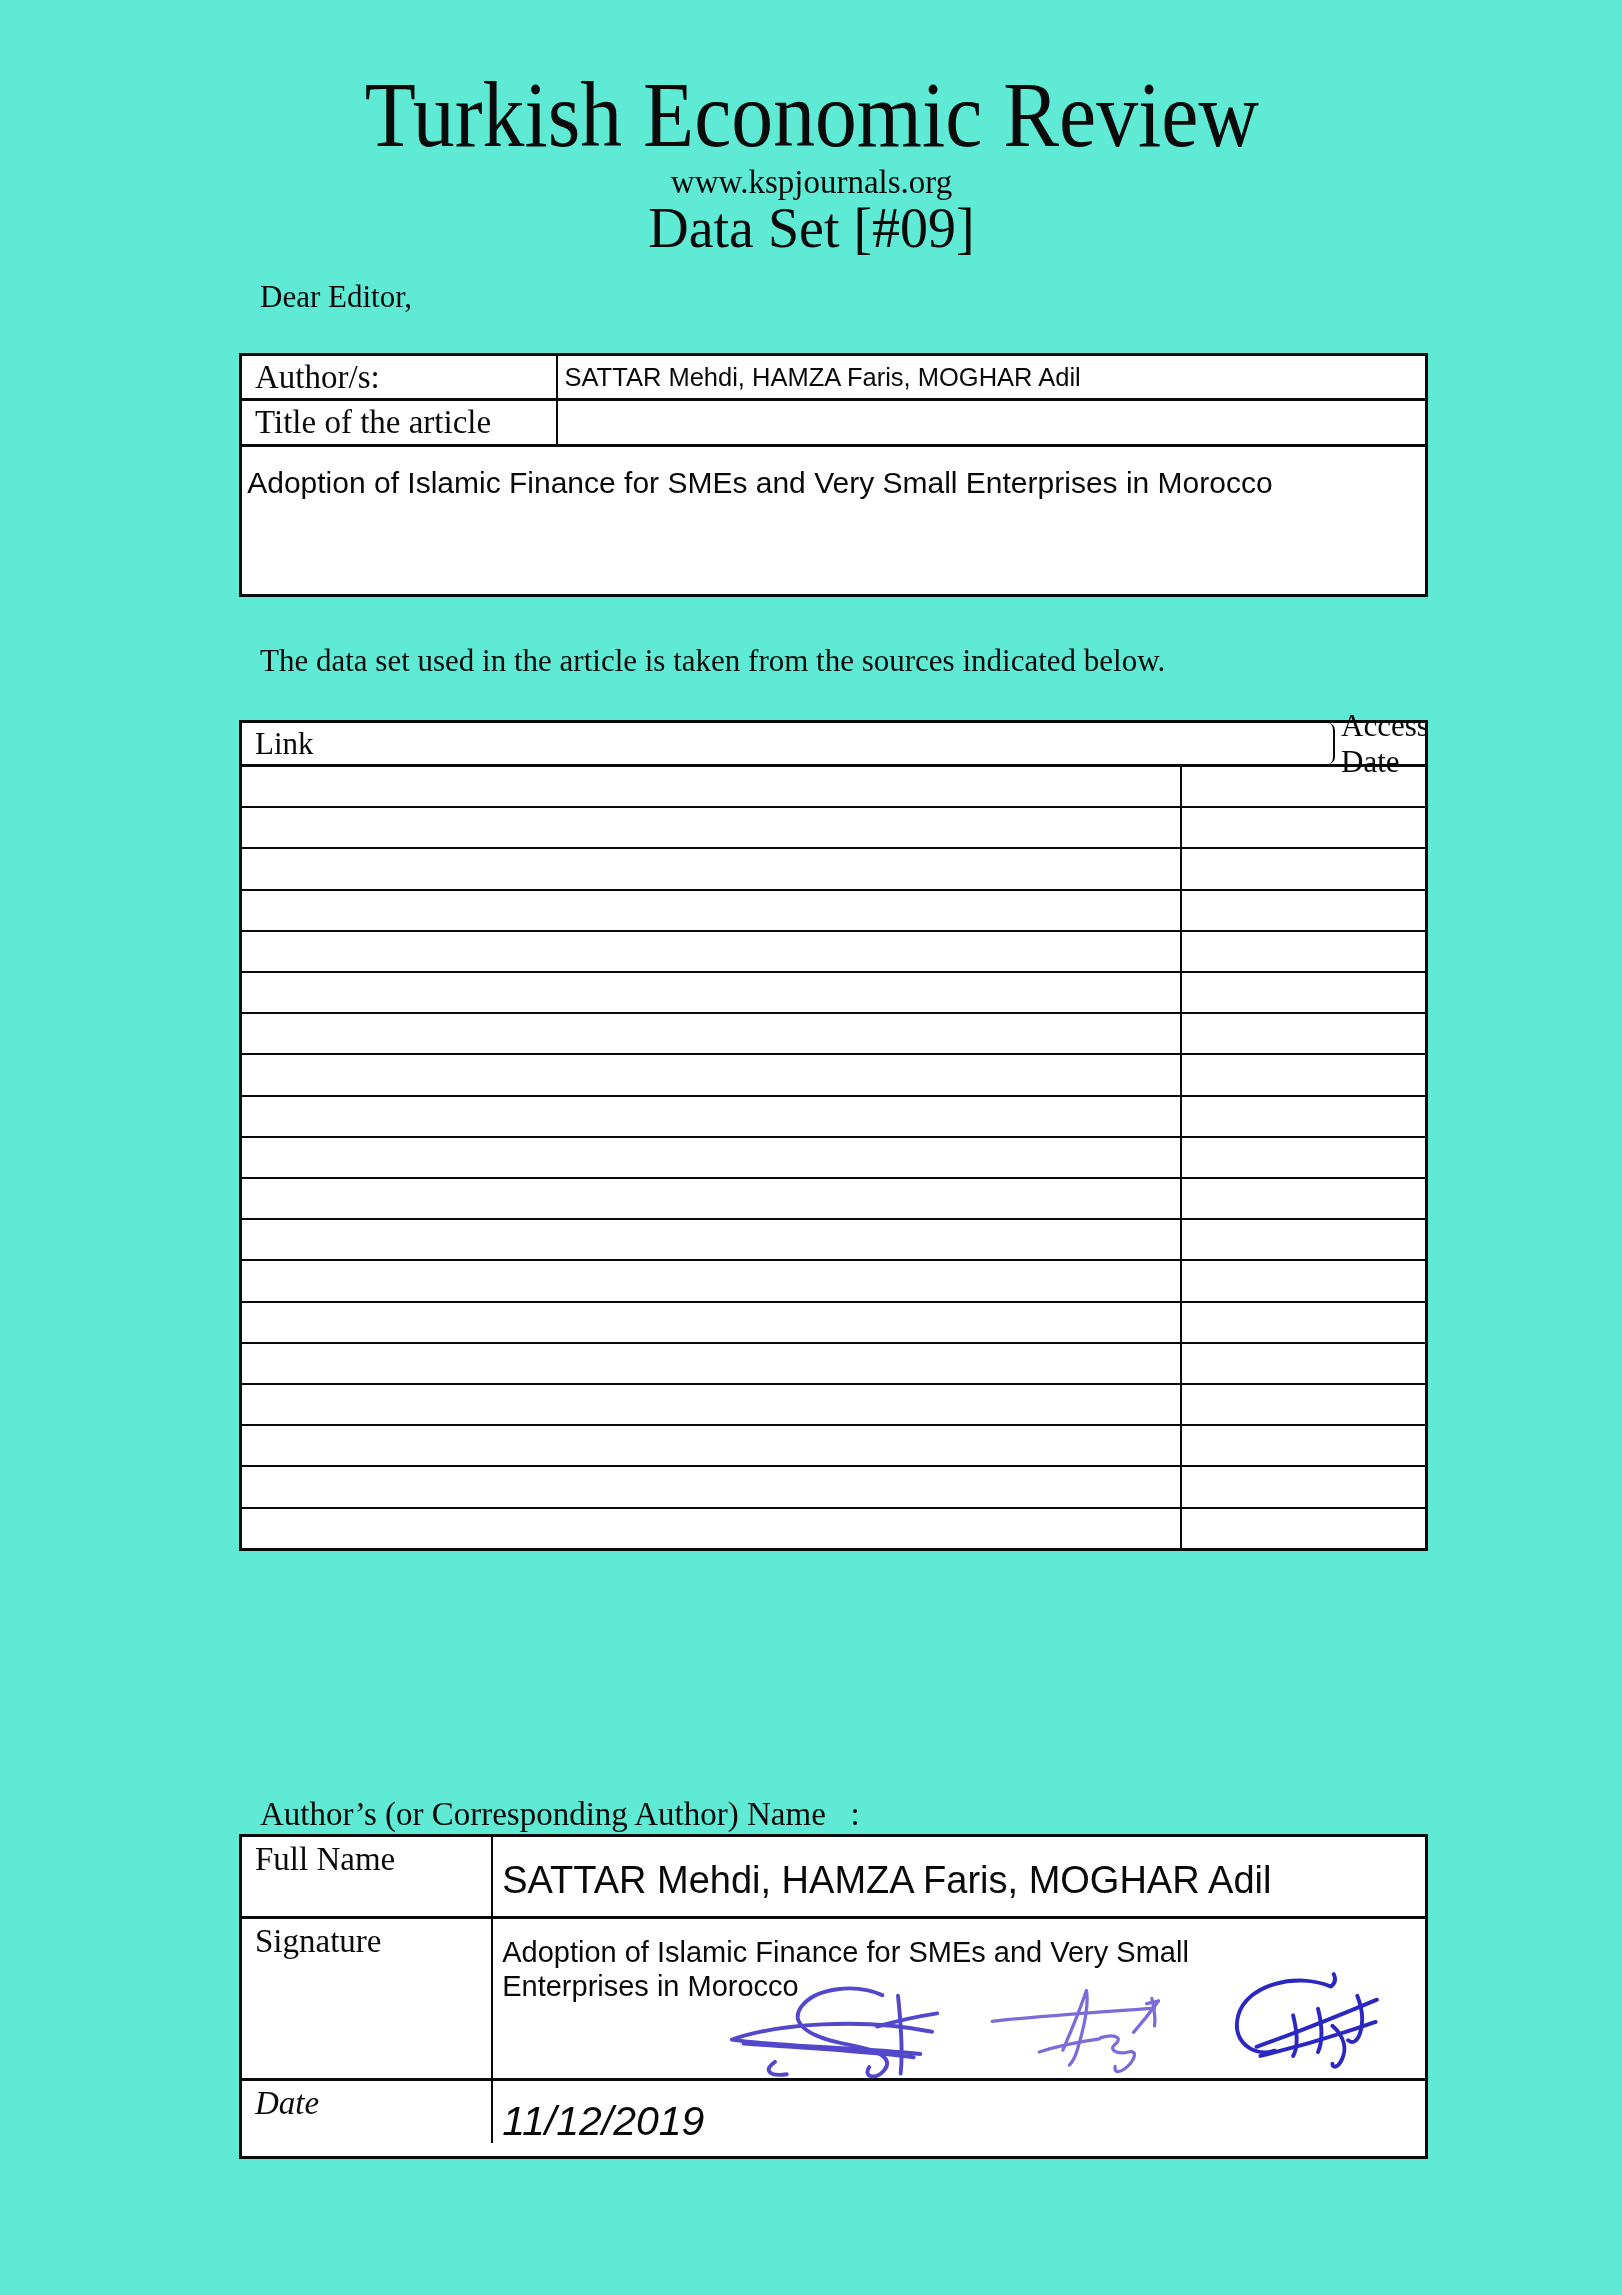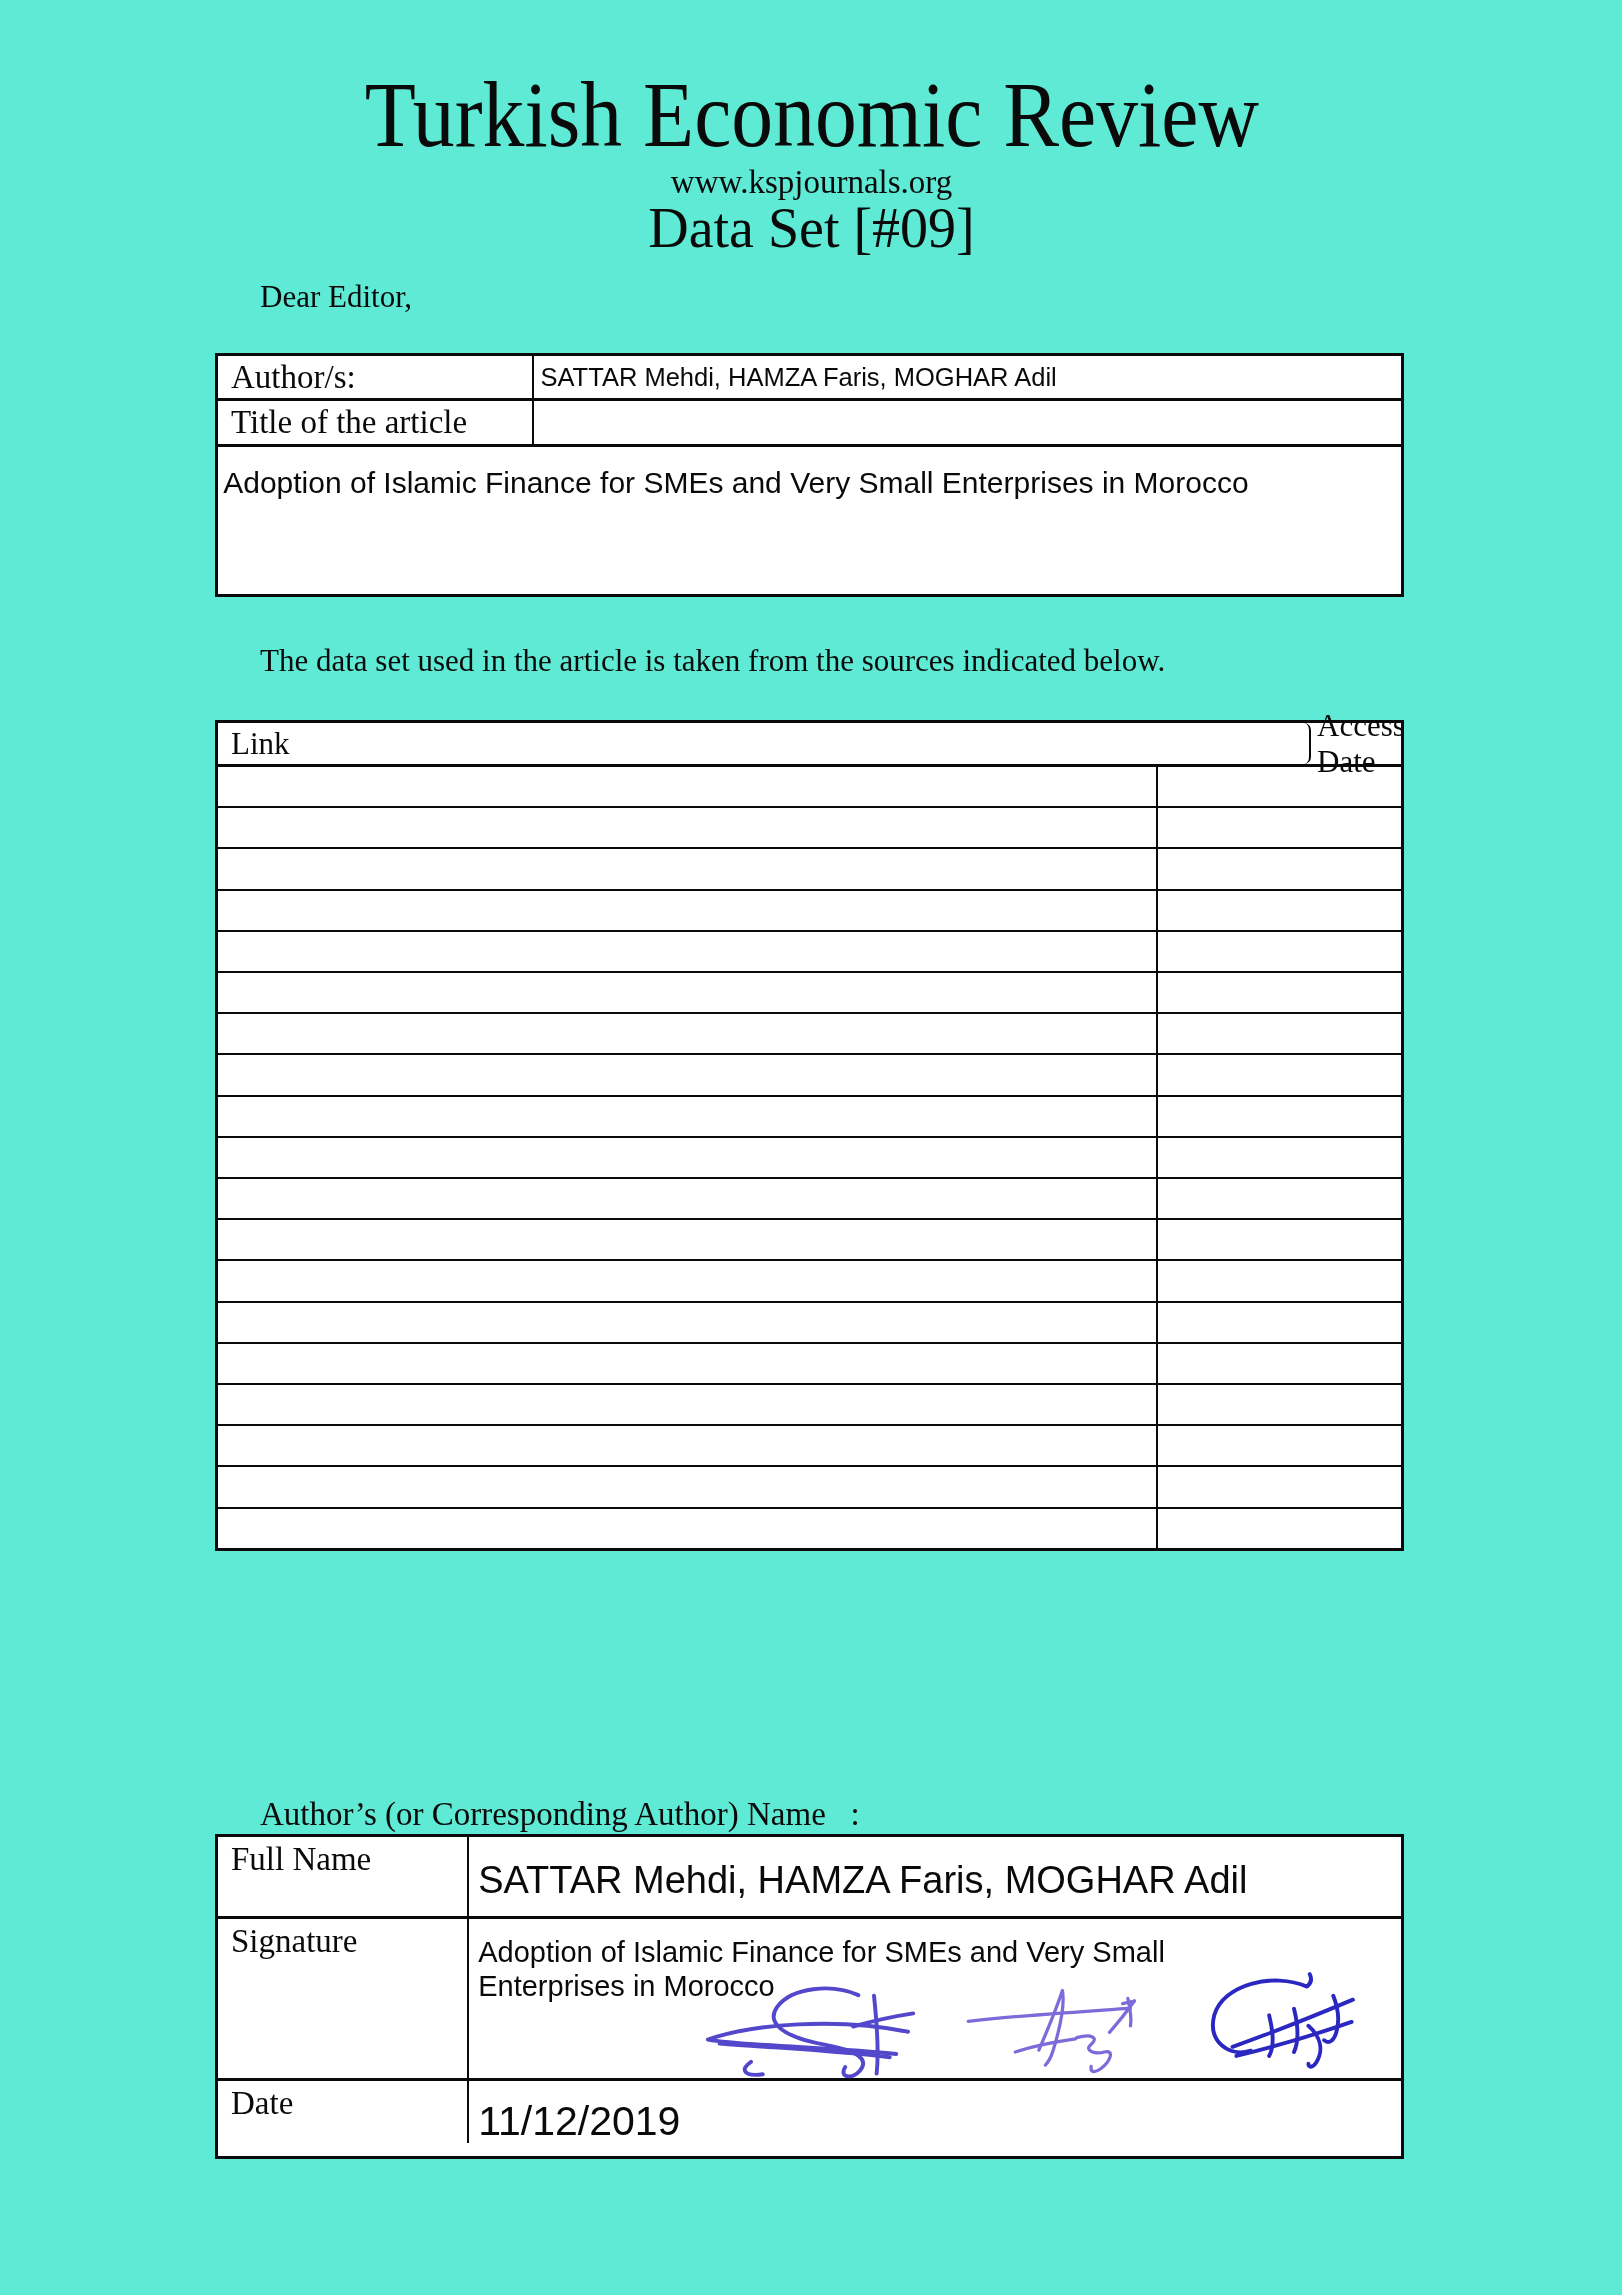--- a/index.html
+++ b/index.html
@@ -10,21 +10,21 @@
   .abs{position:absolute;}
   .center-line{left:0;width:1623px;text-align:center;white-space:nowrap;}
   .journal-title{top:68px;font-size:90px;line-height:1;}
   .journal-title .inner{display:inline-block;transform:scale(0.93,1.04);transform-origin:50% 0;}
   .site-line{top:166px;font-size:33px;line-height:1;}
   .form-title{top:200px;font-size:56px;line-height:1;font-feature-settings:"onum" 1;}
   .salutation{left:260px;top:280px;font-size:31px;line-height:1.1;}
   .intro{left:260px;top:644px;font-size:31px;line-height:1.1;}
   .name-line{left:260px;top:1796px;font-size:33px;line-height:1.1;white-space:pre;}
 
-  .tbl{border:3.3px solid #0a0a0a;box-sizing:border-box;background:#fff;}
+  .tbl{border:3.3px solid #0a0a0a;box-sizing:border-box;background:#fff;margin-left:24px;}
   .row{display:flex;box-sizing:border-box;}
   .hsep{border-bottom:3.3px solid #0a0a0a;}
   .cell{box-sizing:border-box;display:block;}
   .vsep{border-right:2px solid #0a0a0a;}
   .lblcell{font-size:33px;display:flex;align-items:center;padding-left:13px;}
   .toplbl{display:block;padding-top:4px;}
 
   
   .t1{left:215px;top:353px;width:1189px;height:244px;}
   .t1 .r1{height:45px;}
@@ -44,21 +44,21 @@
   .t2 .lrow{flex:1;display:flex;border-bottom:2.6px solid #0a0a0a;}
   .t2 .lrow:last-child{border-bottom:none;}
   .t2 .lcell.link{width:938px;flex:none;border-right:2px solid #0a0a0a;}
   .t2 .lcell.date{flex:1;}
 
   
   .t3{left:215px;top:1834px;width:1189px;height:325px;position:absolute;}
   .t3 .labelcol{width:251px;flex:none;font-size:33px;padding-left:13px;}
   .t3 .r1{height:82px;}
   .t3 .r2{height:162px;position:relative;}
-  .t3 .r3{height:62px;}
+  .t3 .r3{height:62px;font-style:italic;}
   .t3 .r1 .val{flex:1;font-family:"Liberation Sans",sans-serif;font-size:38px;
     padding:22px 0 0 9.2px;white-space:nowrap;}
   .t3 .r2 .val{flex:1;font-family:"Liberation Sans",sans-serif;font-size:29px;
     line-height:1.2;padding:15.7px 0 0 9.2px;}
   .t3 .r2 .val .wrap{display:block;max-width:720px;}
   .t3 .r3 .val{flex:1;font-family:"Liberation Sans",sans-serif;font-size:41px;
     padding:17px 0 0 9.2px;white-space:nowrap;}
   .ink-svg{position:absolute;left:253px;top:82px;width:929px;height:162px;
     overflow:visible;pointer-events:none;}
   .ink-svg path{fill:none;stroke-linecap:round;stroke-linejoin:round;}

